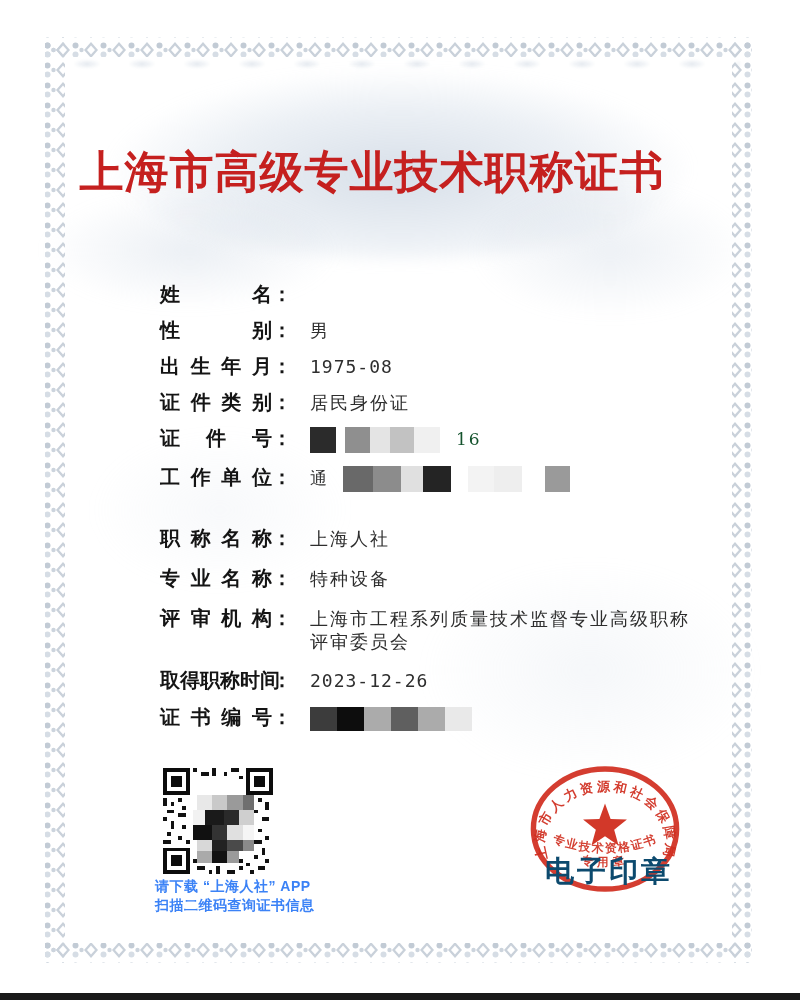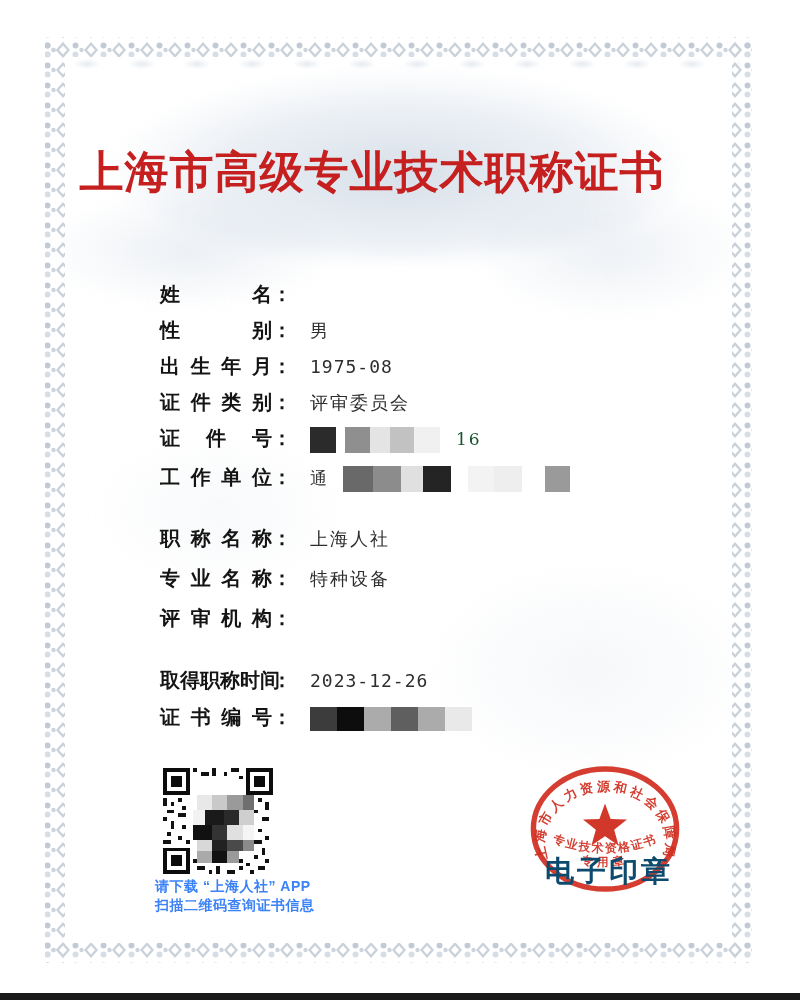--- a/index.html
+++ b/index.html
@@ -120,21 +120,21 @@
       <span class="fvalue numval">1975-08</span>
     </div>
     <div class="frow">
       <span class="flabel">
           <span>证</span>
           <span>件</span>
           <span>类</span>
           <span>别</span>
         </span>
       <span class="fcolon">：</span>
-      <span class="fvalue">评审委员会</span>
+      <span class="fvalue">居民身份证</span>
     </div>
     <div class="frow">
       <span class="flabel">
           <span>证</span>
           <span>件</span>
           <span>号</span>
         </span>
       <span class="fcolon">：</span>
       <span class="fvalue"><span class="px-strip">
             <span style="width: 26px; height: 26px; background: rgb(43, 43, 43); margin-right: 9px;"></span>
@@ -186,20 +186,21 @@
       <span class="fvalue">特种设备</span>
     </div>
     <div class="frow">
       <span class="flabel">
           <span>评</span>
           <span>审</span>
           <span>机</span>
           <span>构</span>
         </span>
       <span class="fcolon">：</span>
+      <span class="fvalue"><span>上海市工程系列质量技术监督专业高级职称</span><span class="line2">评审委员会</span></span>
     </div>
   </div>
 
   <div class="fields fblock3">
     <div class="frow">
       <span class="flabel">
           <span>取</span>
           <span>得</span>
           <span>职</span>
           <span>称</span>

